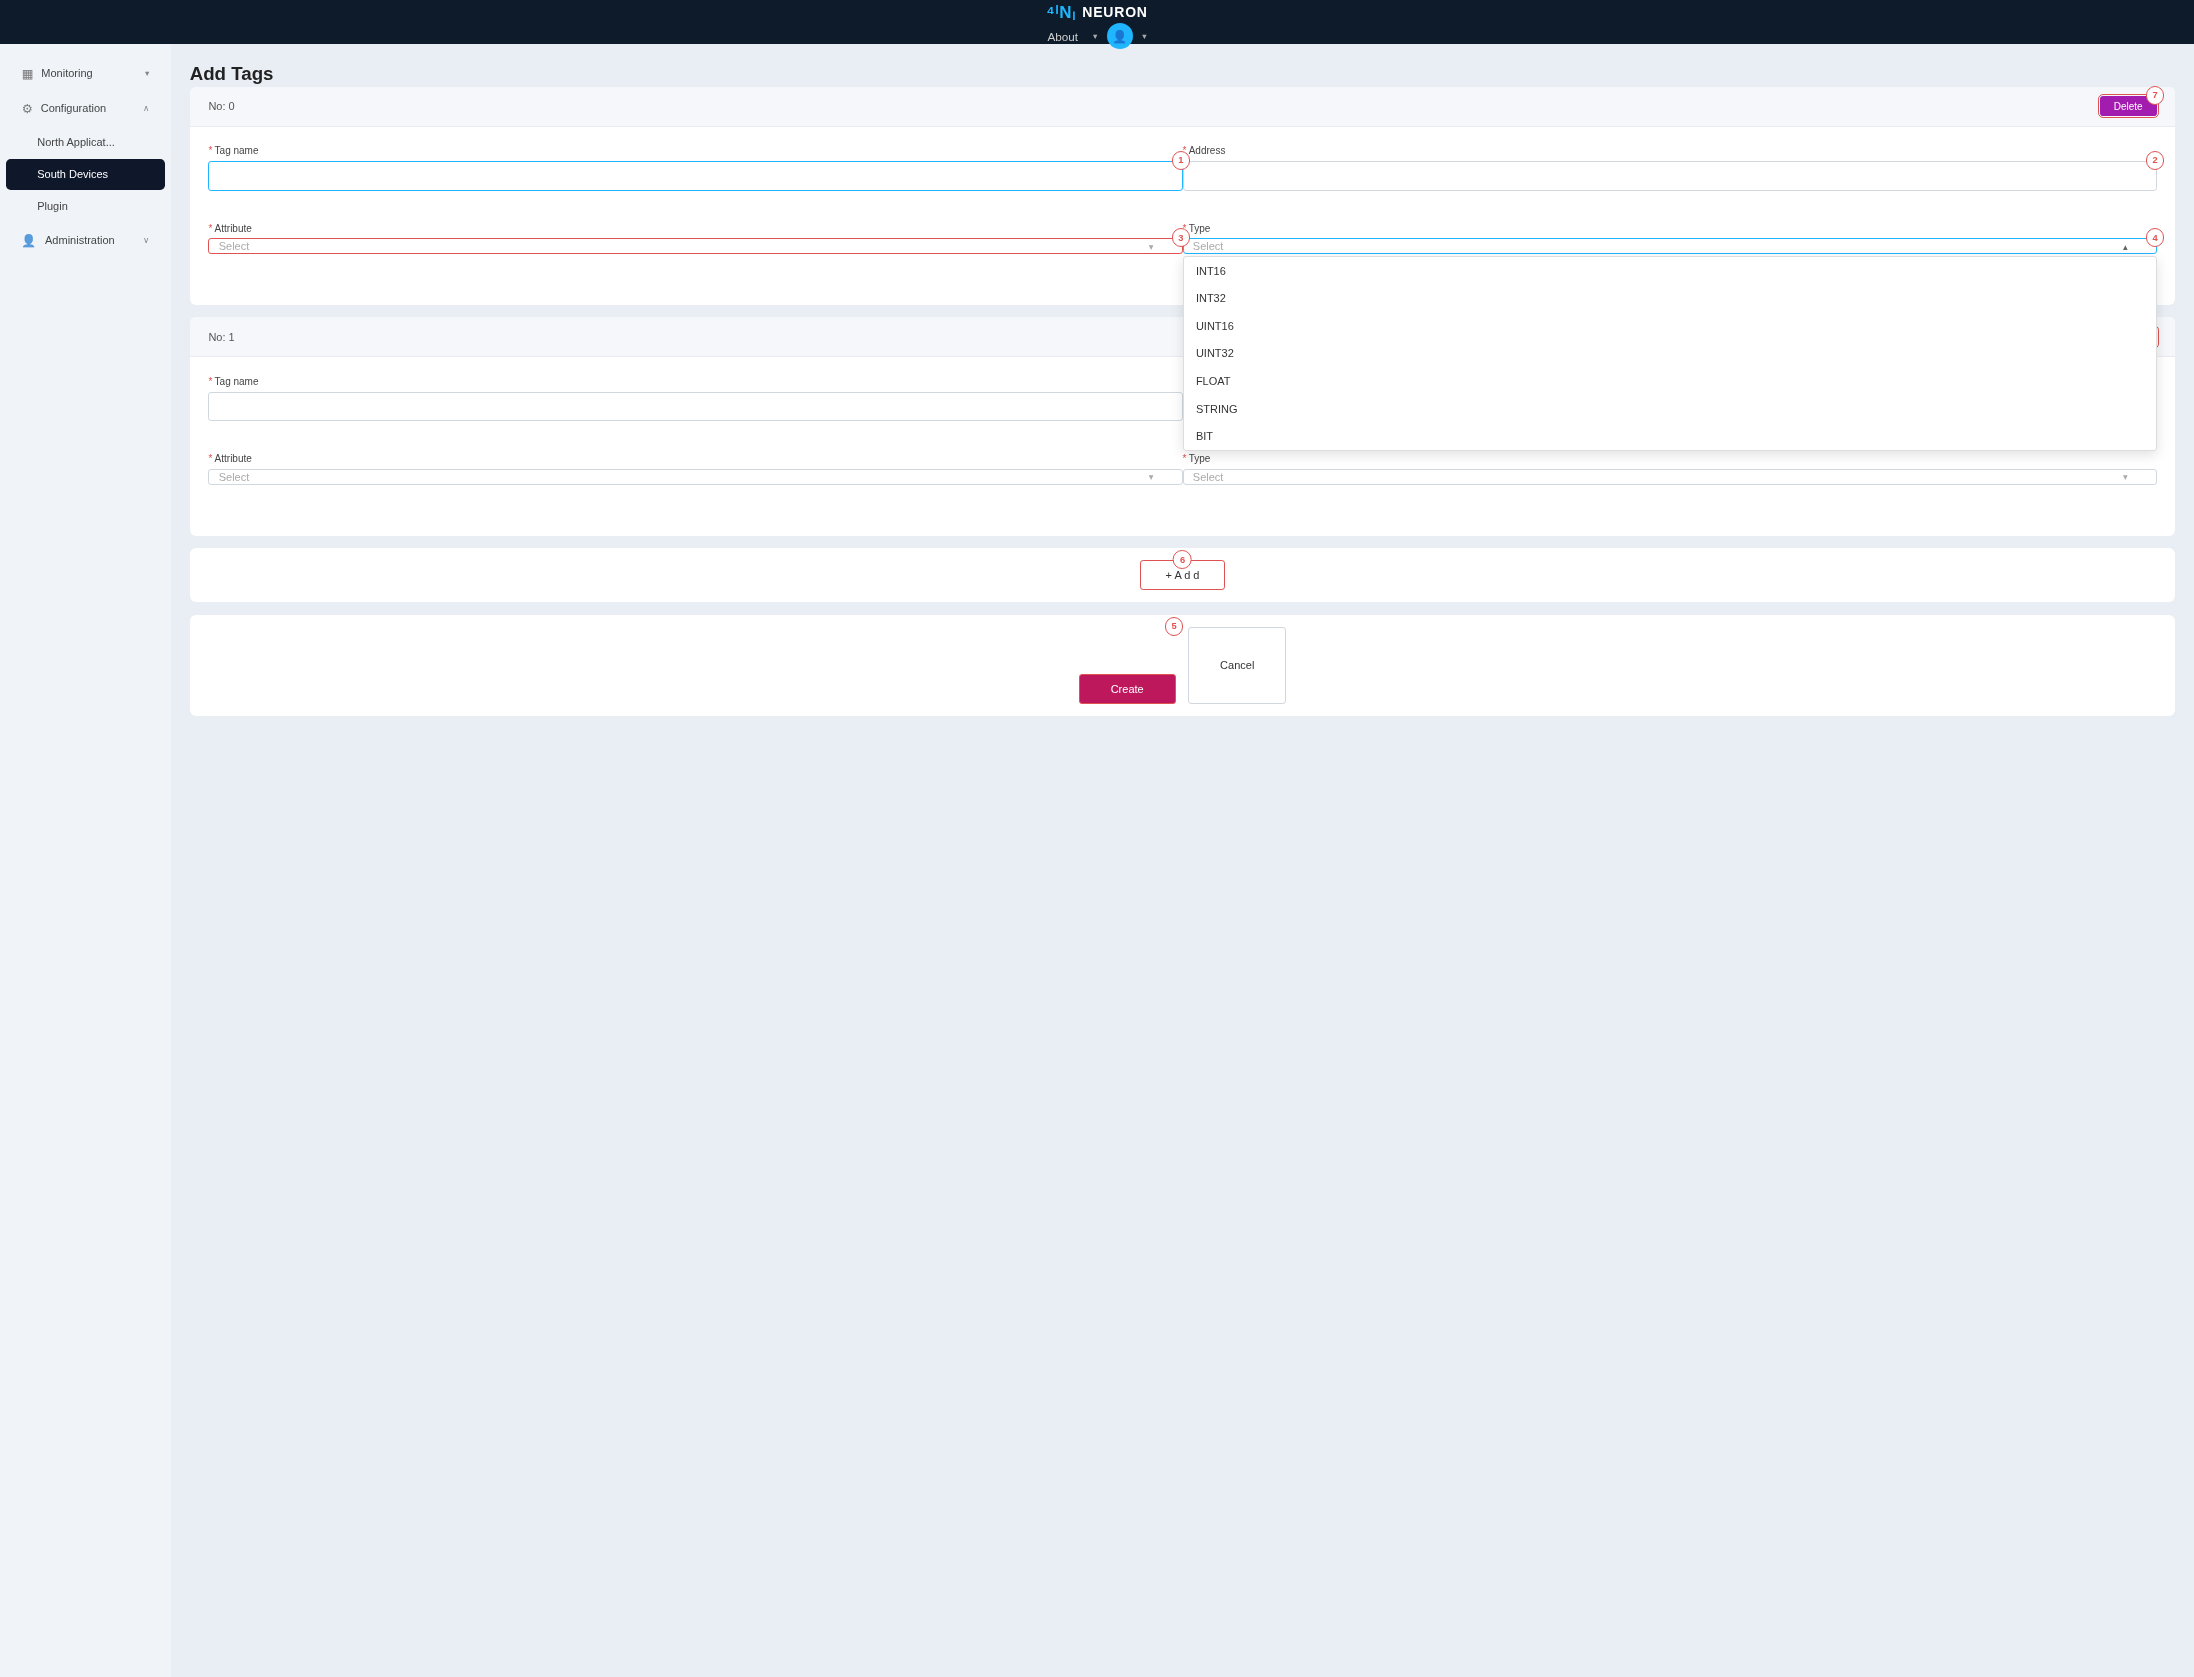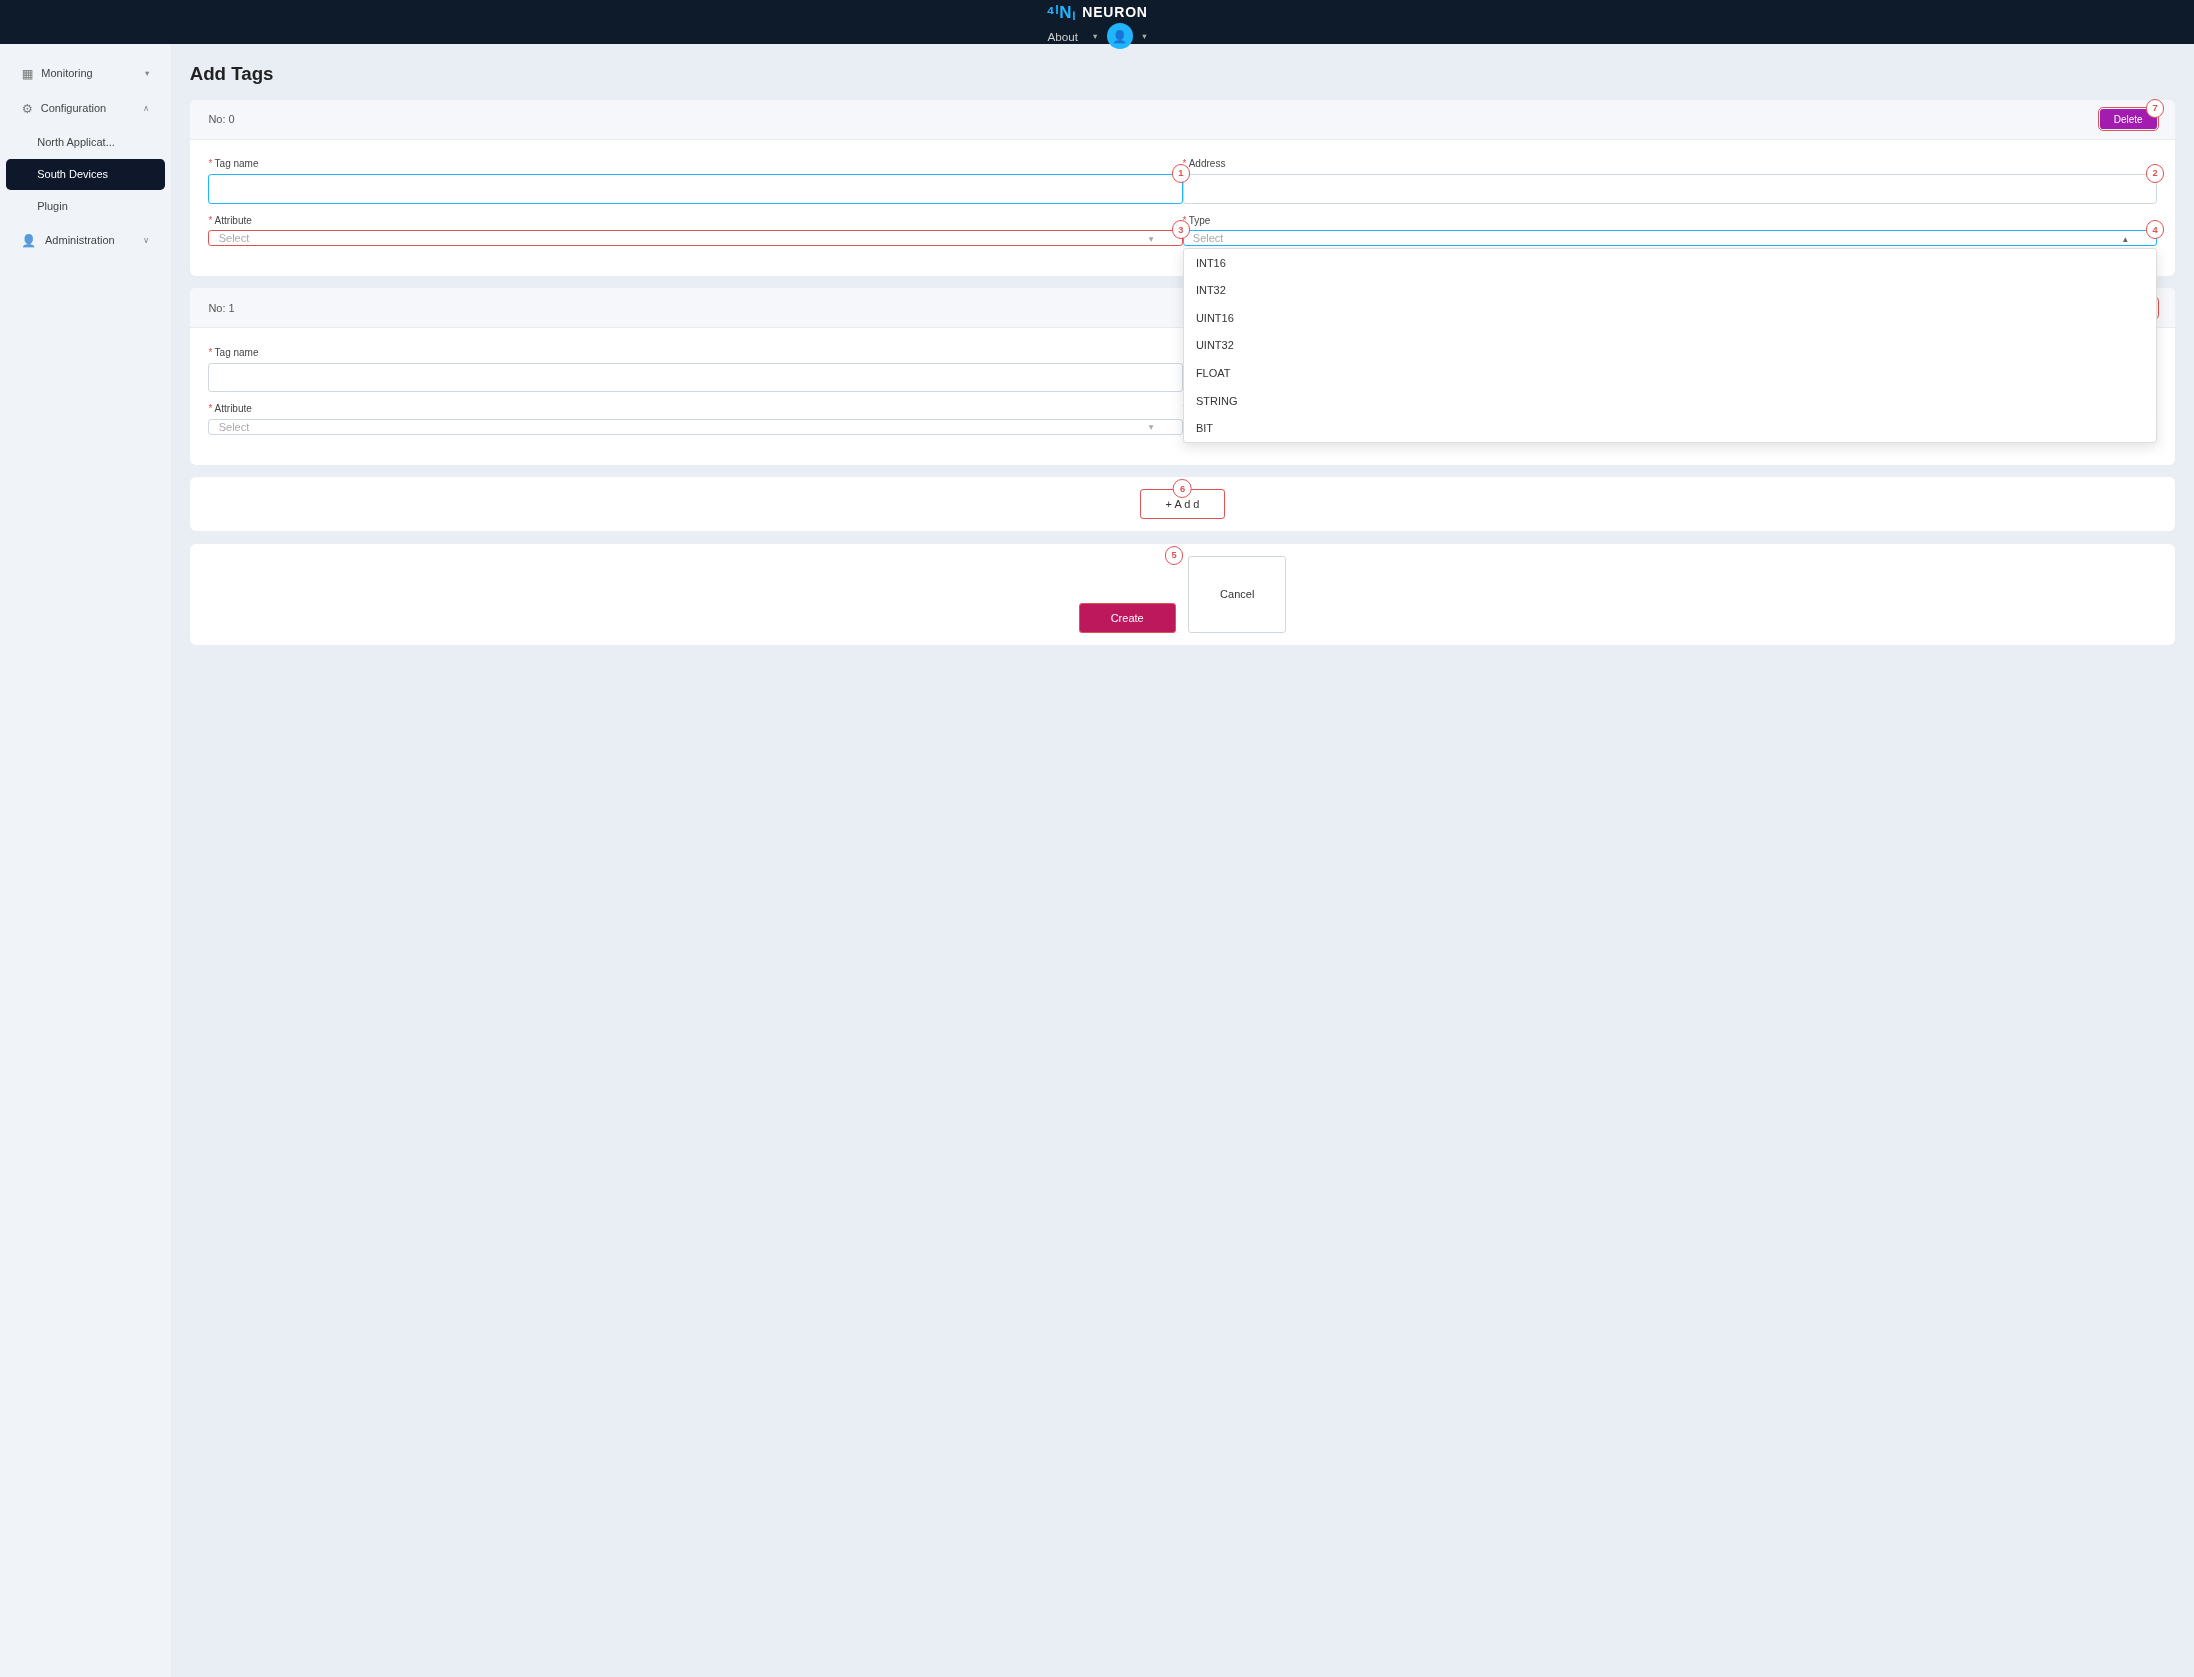--- a/index.html
+++ b/index.html
@@ -92,21 +92,21 @@
     .main-content {
       flex: 1;
       padding: 18.7px;
       overflow: auto;
     }
 
     .page-title {
       font-size: 18.7px;
       font-weight: 600;
       color: #222;
-      margin-bottom: 15px;
+      margin-bottom: 2px;
     }
 
     
     .form-section {
       background: #fff;
       border-radius: 6.2px;
       margin-bottom: 12.4px;
       overflow: visible;
     }
     .section-header {
@@ -133,21 +133,21 @@
       outline: 1.6px solid #e05252;
       outline-offset: 1.6px;
     }
     .form-body {
       padding: 18.7px;
     }
     .form-row {
       display: grid;
       grid-template-columns: 1fr 1fr;
       gap: 0;
-      margin-bottom: 11px;
+      margin-bottom: 32px;
     }
     .form-group { display: flex; flex-direction: column; gap: 4.7px; }
     .form-label {
       font-size: 10px;
       color: #444;
     }
     .required { color: #e05252; margin-right: 2.3px; }
     .form-input {
       border: 0.8px solid #d0d7de;
       border-radius: 3.1px;

